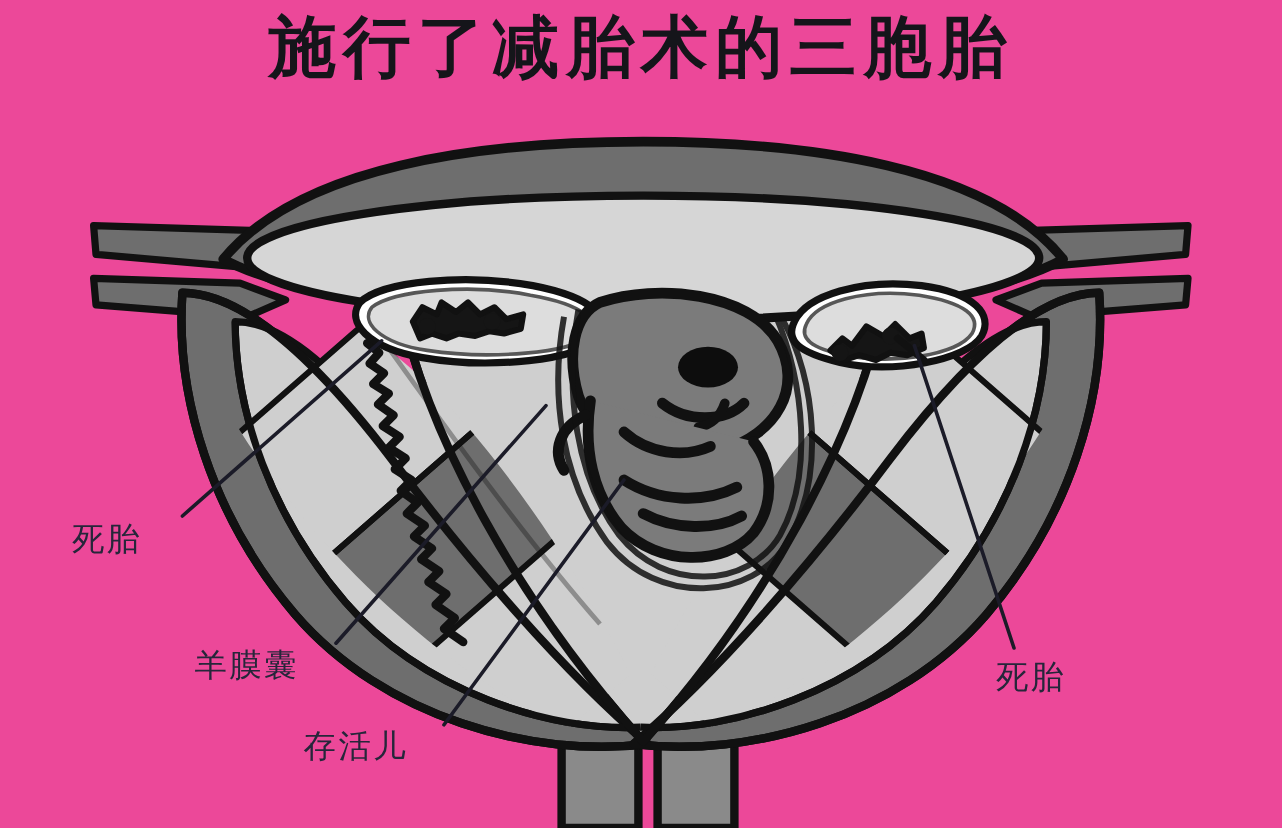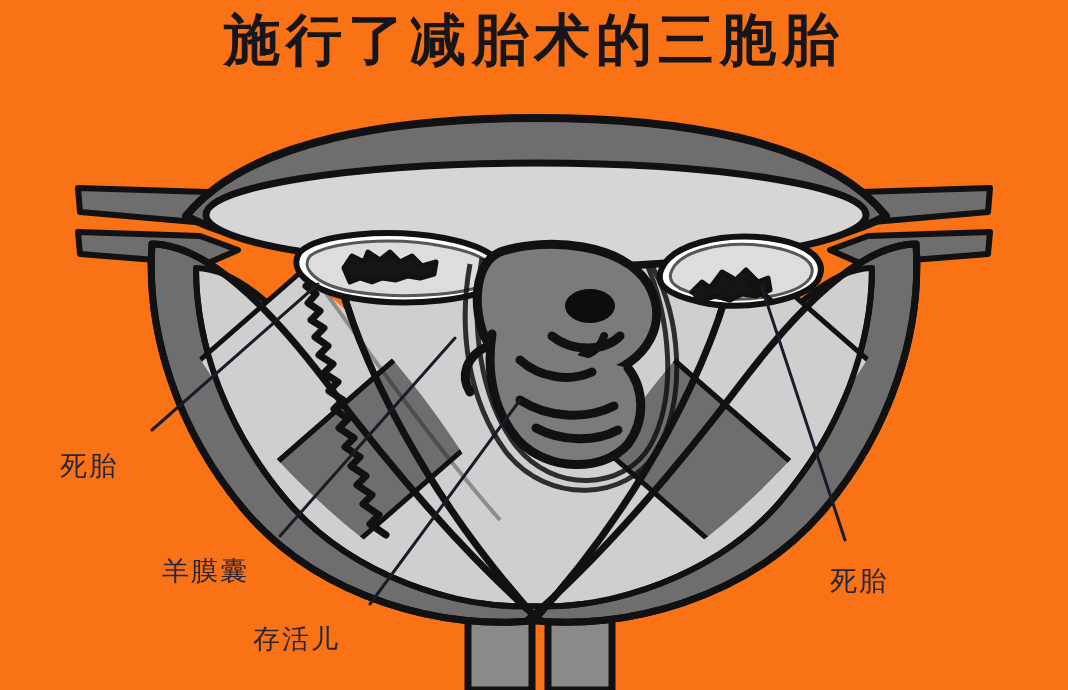--- a/index.html
+++ b/index.html
@@ -12,21 +12,21 @@
     height: 690px;
     position: relative;
     overflow: hidden;
     font-family: "Liberation Sans", sans-serif;
   }
   #page {
     position: absolute;
     left: 0; top: 0;
     width: 1068px;
     height: 690px;
-    background: #f97316;
+    background: #ec4899;
   }
   #diagram-title {
     position: absolute;
     left: 0;
     top: 8px;
     width: 1068px;
     text-align: center;
     font-family: "DejaVu Sans", "Liberation Sans", sans-serif;
     font-weight: bold;
     font-size: 56px;
@@ -43,21 +43,20 @@
   }
   .anno-label {
     position: absolute;
     font-family: "DejaVu Sans", "Liberation Sans", sans-serif;
     font-size: 27px;
     font-weight: 500;
     letter-spacing: 2px;
     color: #23233c0;
     color: #26263a;
     white-space: nowrap;
-    margin-top: 17px;
   }
   #label-dead-left  { left: 60px;  top: 431px; }
   #label-amnion     { left: 162px; top: 536px; }
   #label-survivor   { left: 253px; top: 604px; }
   #label-dead-right { left: 830px; top: 546px; }
 </style>
 </head>
 <body>
 
 <div id="page">

